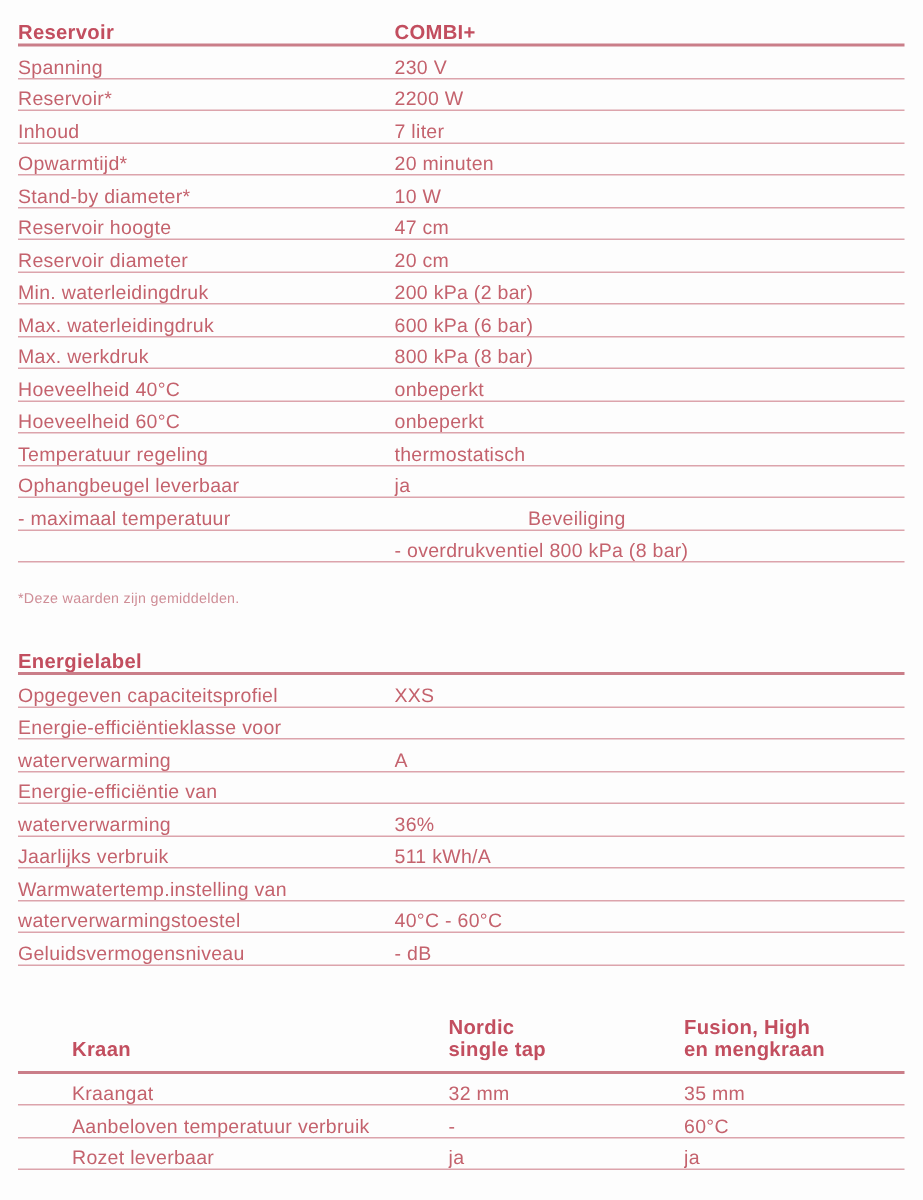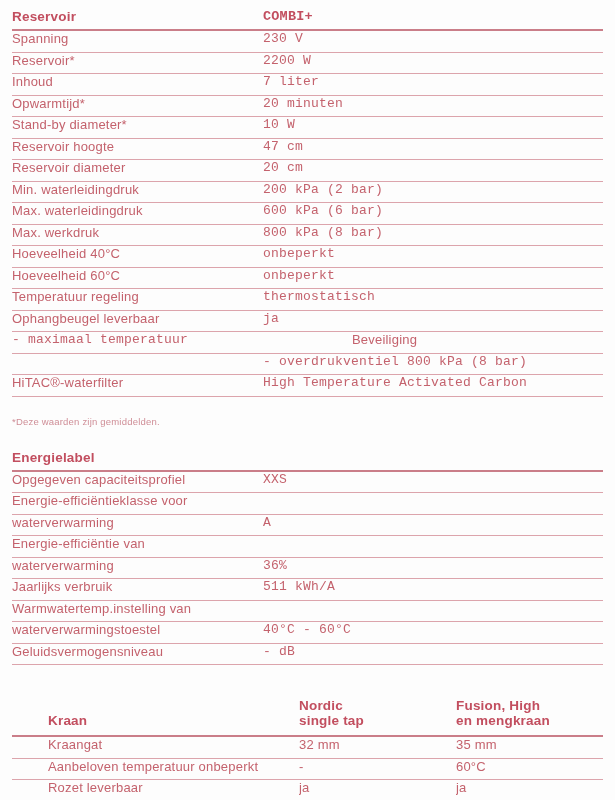--- a/index.html
+++ b/index.html
@@ -15,21 +15,21 @@
     overflow: hidden;
   }
   .page {
     padding: 9px 12px 0 12px;
     box-sizing: border-box;
     width: 615px;
   }
   .spec-table { width: 591px; }
   .row {
     display: flex;
-    align-items: flex-start;
+    align-items: flex-end;
     height: 21.5px;
     border-bottom: 1px solid #dca4ac;
     font-size: 13px;
     letter-spacing: 0.2px;
     box-sizing: border-box;
   }
   .row.header-row {
     height: 22px;
     border-bottom: 2px solid #ca7e89;
     font-weight: bold;
@@ -37,21 +37,21 @@
     font-size: 13.5px;
   }
   .row.tall-header {
     height: 44px;
     align-items: flex-end;
     padding-bottom: 7px;
     line-height: 15px;
   }
   .cell { white-space: pre-line; overflow: hidden; }
   .cols2 .c0 { width: 251px; flex: none; }
-  .cols2 .c1 { flex: 1; font-family: Liberation Mono, monospace; }
+  .cols2 .c1 { flex: 1; }
   .cols3 .c0 { width: 251px; flex: none; margin-left: 36px; }
   .cols3 .c1 { width: 157px; flex: none; }
   .cols3 .c2 { flex: 1; }
   .footnote {
     margin-top: 19px;
     font-size: 9.5px;
     letter-spacing: 0.2px;
     color: #cf8e97;
   }
   .section-gap-energielabel { margin-top: 23px; }
@@ -123,24 +123,20 @@
         <span class="cell c1">ja</span>
       </div>
       <div class="row">
         <span class="cell c1">- maximaal temperatuur</span>
         <span class="cell c0">Beveiliging</span>
       </div>
       <div class="row">
         <span class="cell c0"></span>
         <span class="cell c1">- overdrukventiel 800 kPa (8 bar)</span>
       </div>
-      <div class="row">
-        <span class="cell c0">HiTAC®-waterfilter</span>
-        <span class="cell c1">High Temperature Activated Carbon</span>
-      </div>
     </div>
   <div class="footnote">*Deze waarden zijn gemiddelden.</div>
   <div class="spec-table cols2 section-gap-energielabel">
       <div class="row header-row">
         <span class="cell c0">Energielabel</span>
         <span class="cell c1"></span>
       </div>
       <div class="row">
         <span class="cell c0">Opgegeven capaciteitsprofiel</span>
         <span class="cell c1">XXS</span>
@@ -185,21 +181,21 @@
 single tap</span>
         <span class="cell c2">Fusion, High
 en mengkraan</span>
       </div>
       <div class="row">
         <span class="cell c0">Kraangat</span>
         <span class="cell c1">32 mm</span>
         <span class="cell c2">35 mm</span>
       </div>
       <div class="row">
-        <span class="cell c0">Aanbeloven temperatuur onbeperkt</span>
+        <span class="cell c0">Aanbeloven temperatuur verbruik</span>
         <span class="cell c1">-</span>
         <span class="cell c2">60°C</span>
       </div>
       <div class="row">
         <span class="cell c0">Rozet leverbaar</span>
         <span class="cell c1">ja</span>
         <span class="cell c2">ja</span>
       </div>
     </div>
 </div>

